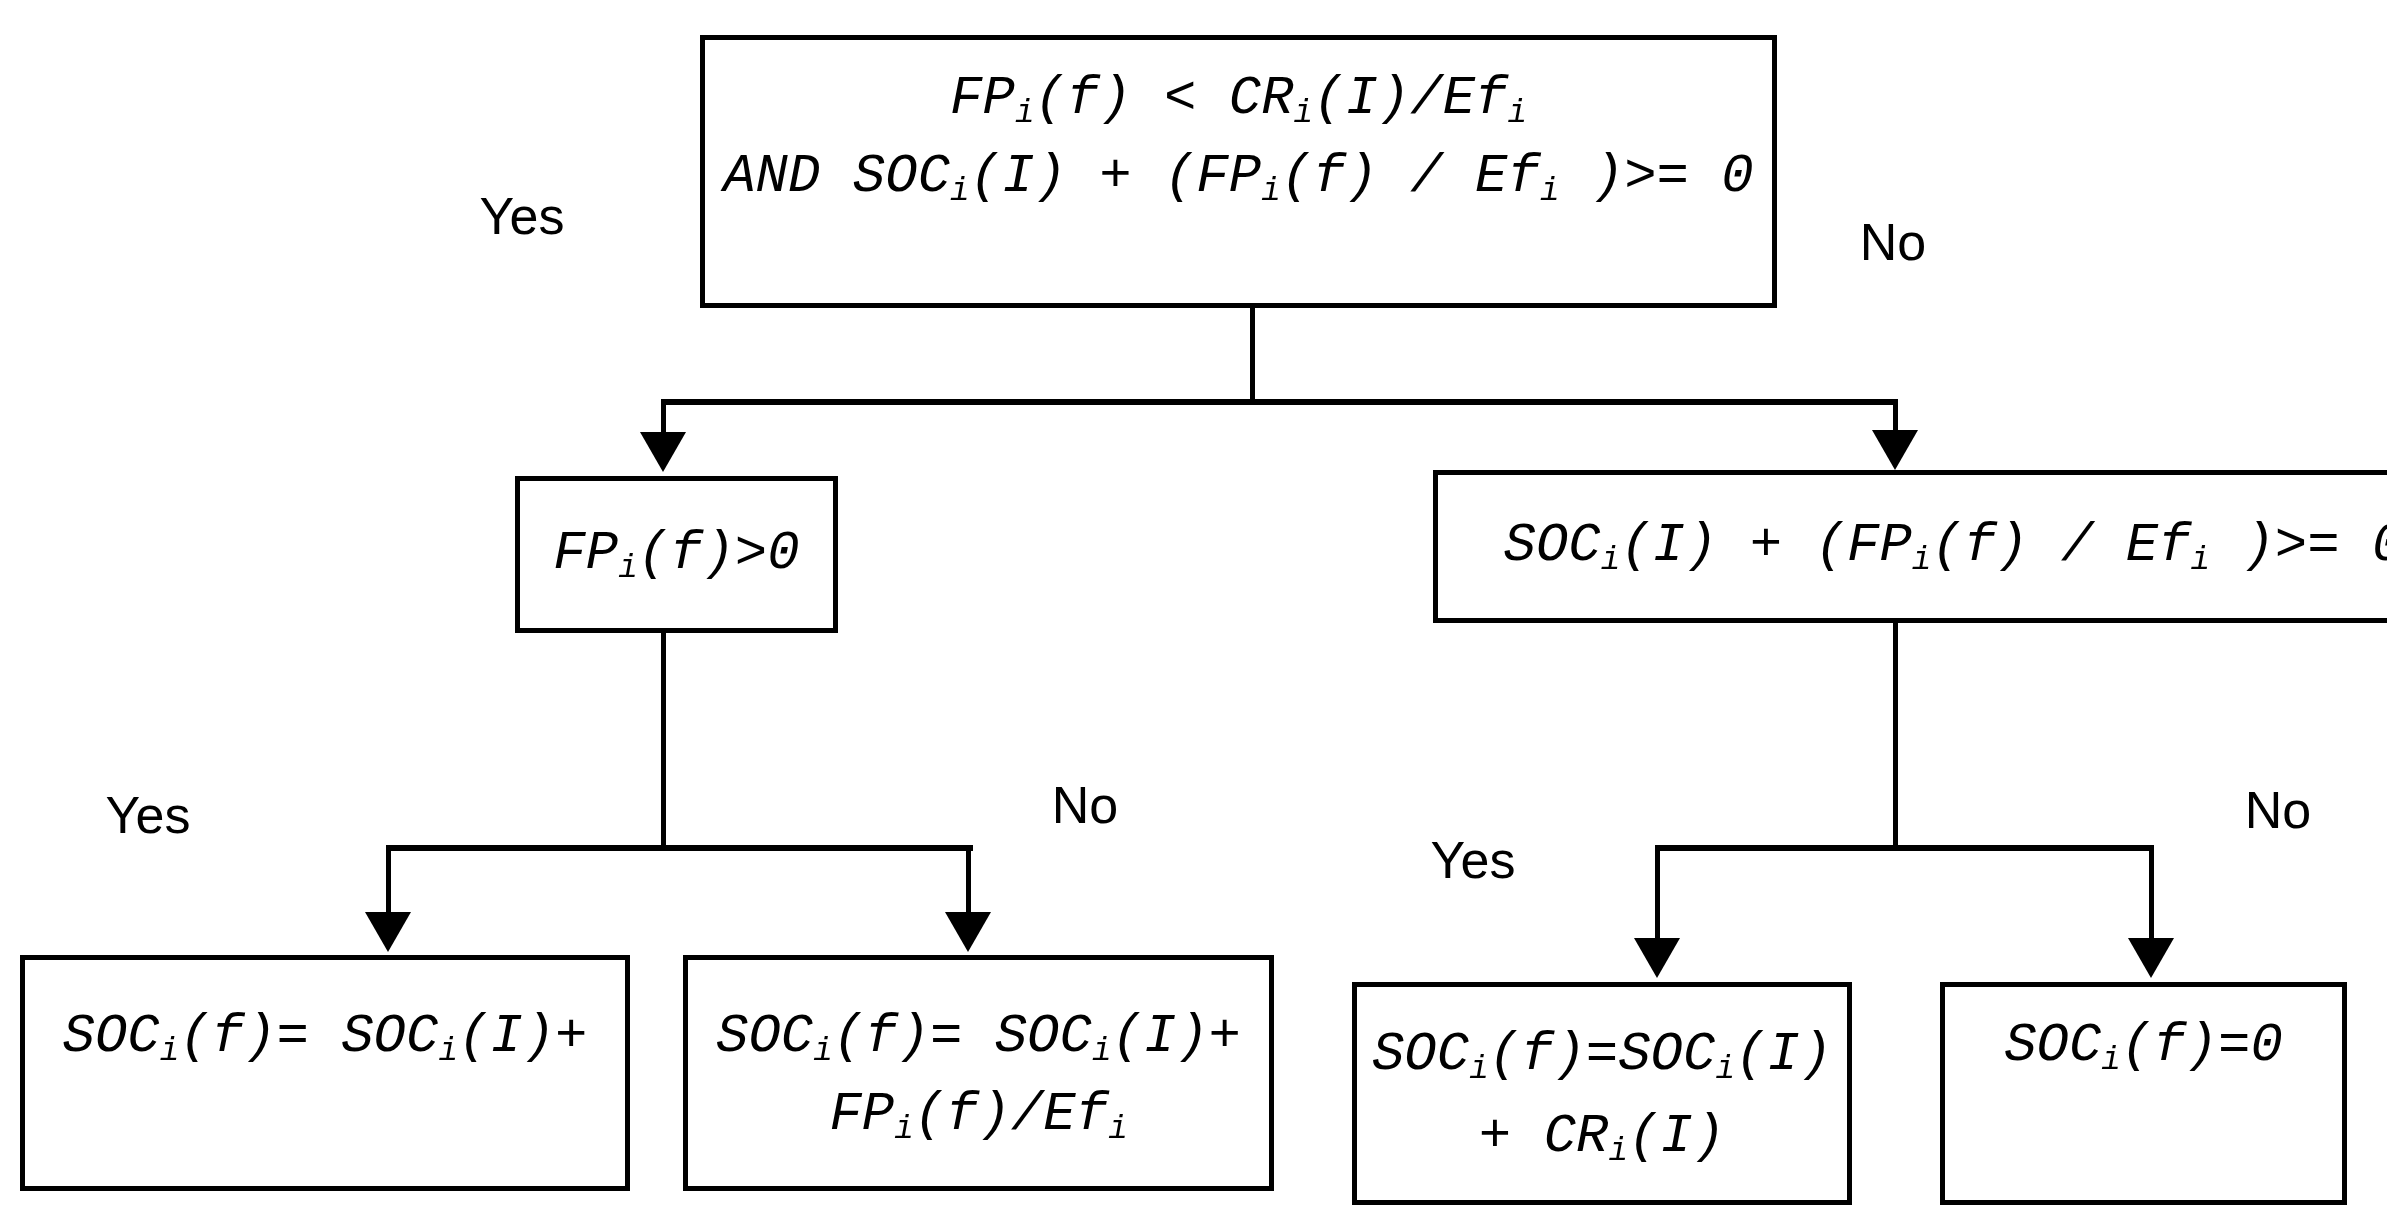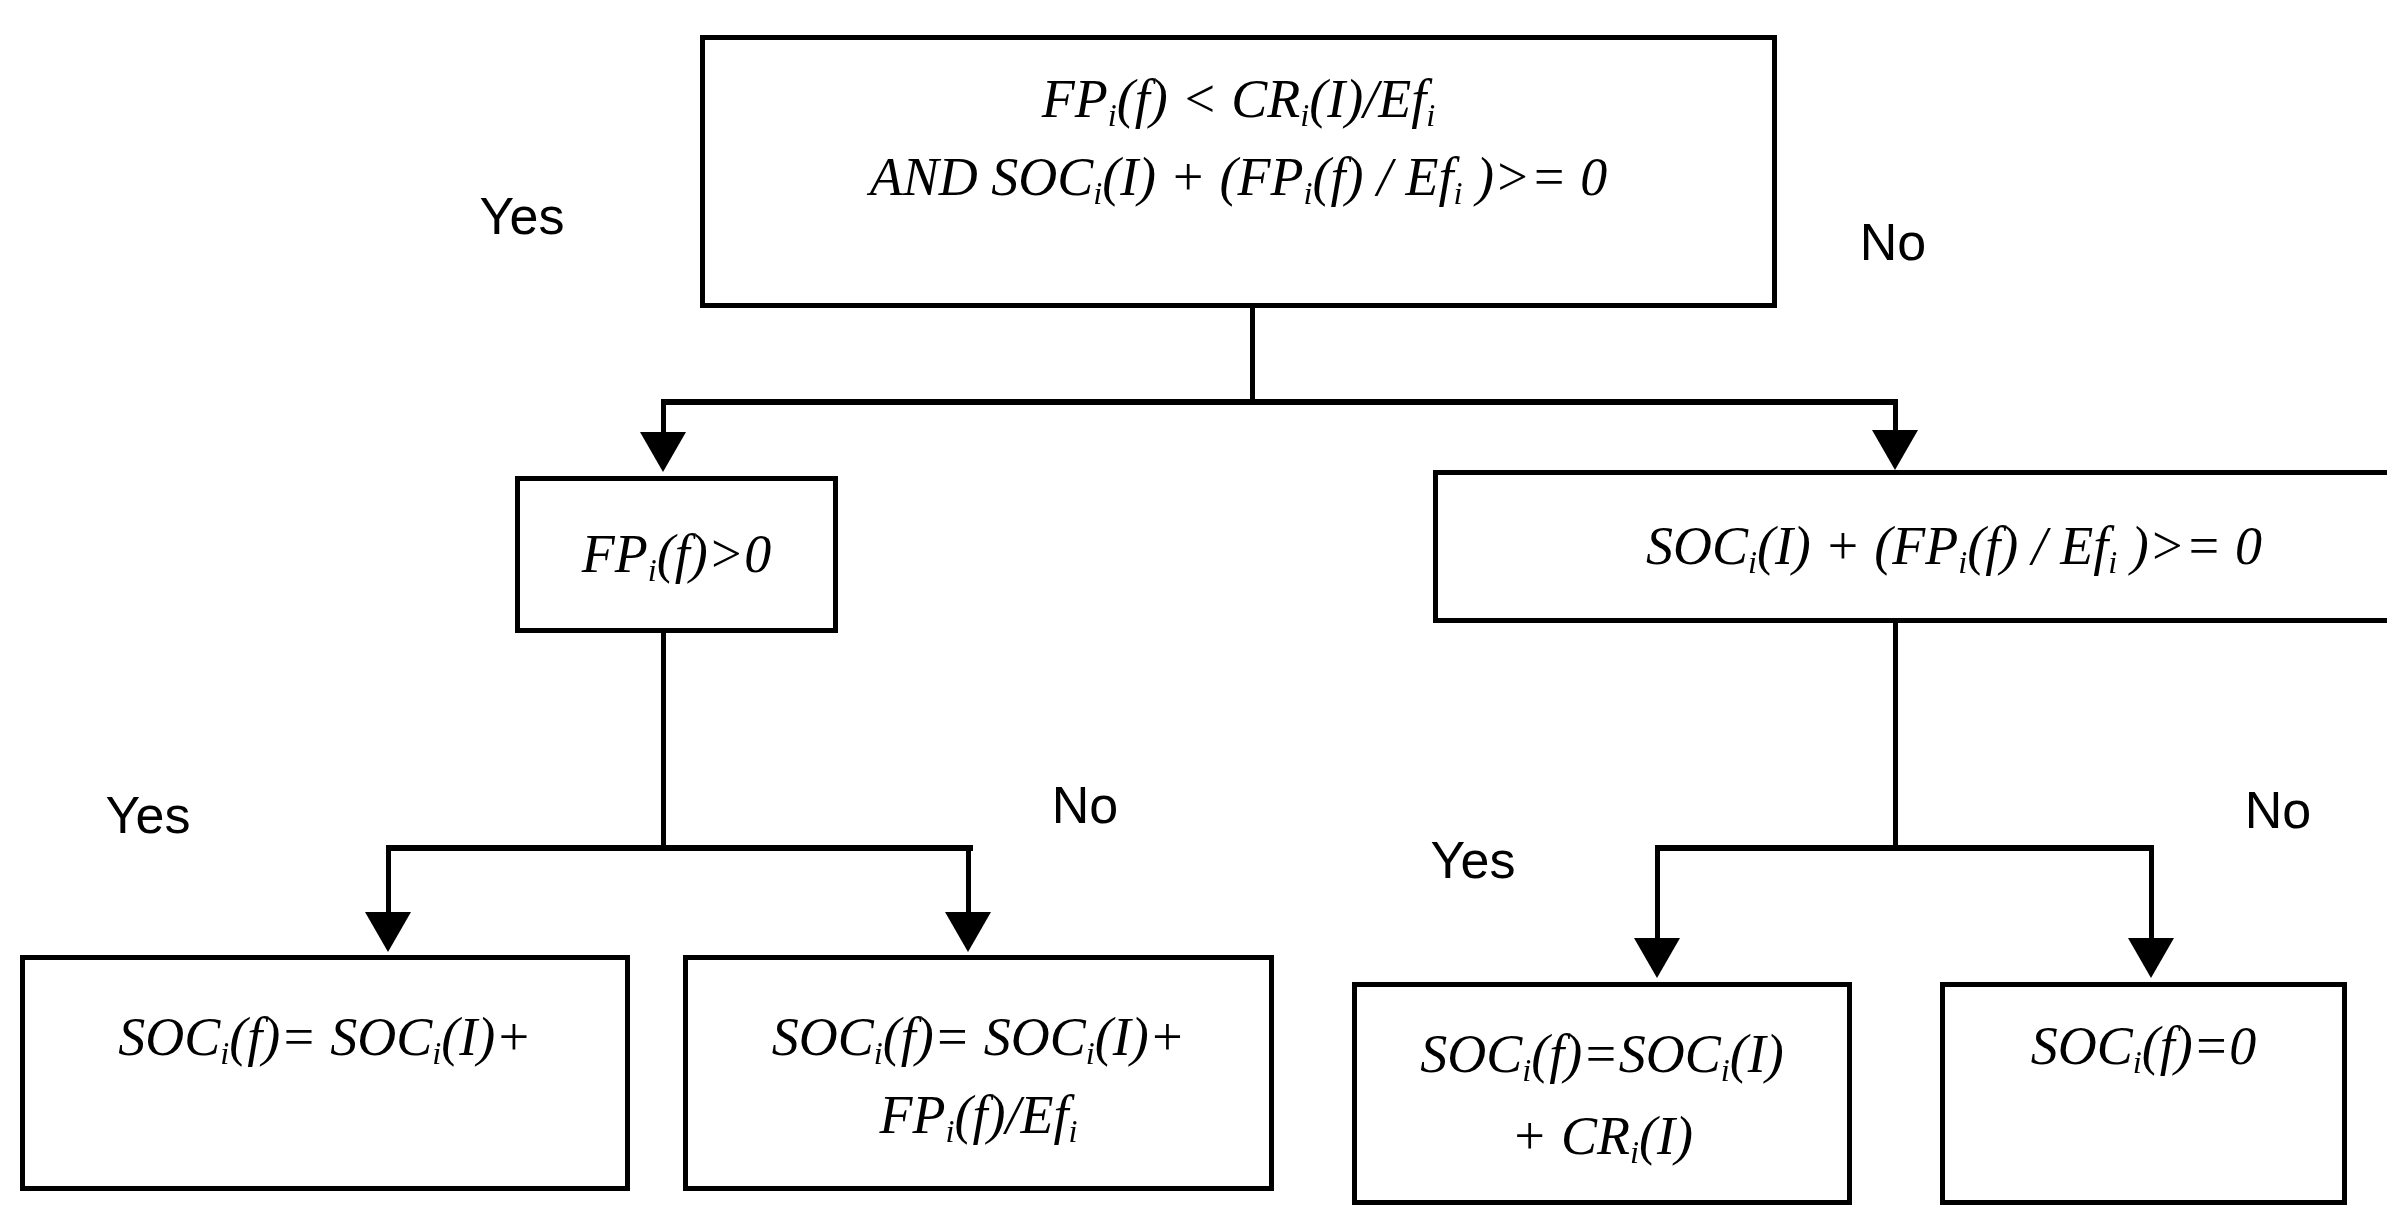--- a/index.html
+++ b/index.html
@@ -21,20 +21,21 @@
     box-sizing: border-box;
     border: 5px solid var(--line, #000000);
     background: #ffffff;
     display: flex;
     flex-direction: column;
     align-items: center;
     text-align: center;
     font-style: italic;
     font-size: 54px;
     line-height: 1.45;
+    font-family: Liberation Mono, monospace;
   }
   .node .fline { white-space: pre; }
   sub {
     font-size: 0.6em;
     line-height: 0;
     vertical-align: -0.28em;
   }
   .vline, .hline {
     position: absolute;
     background: var(--line, #000000);

